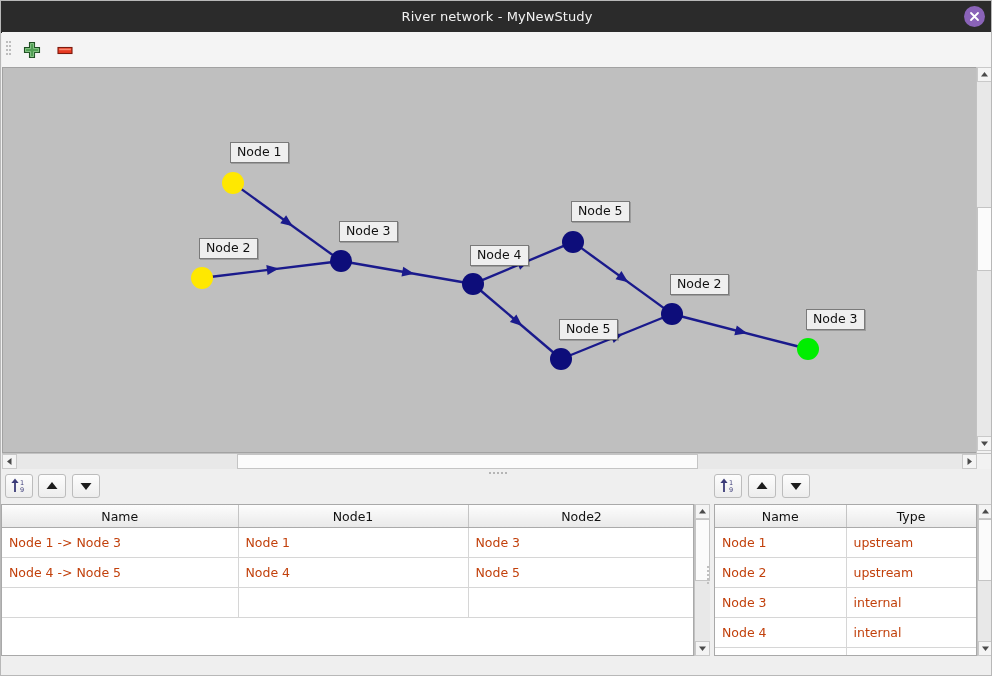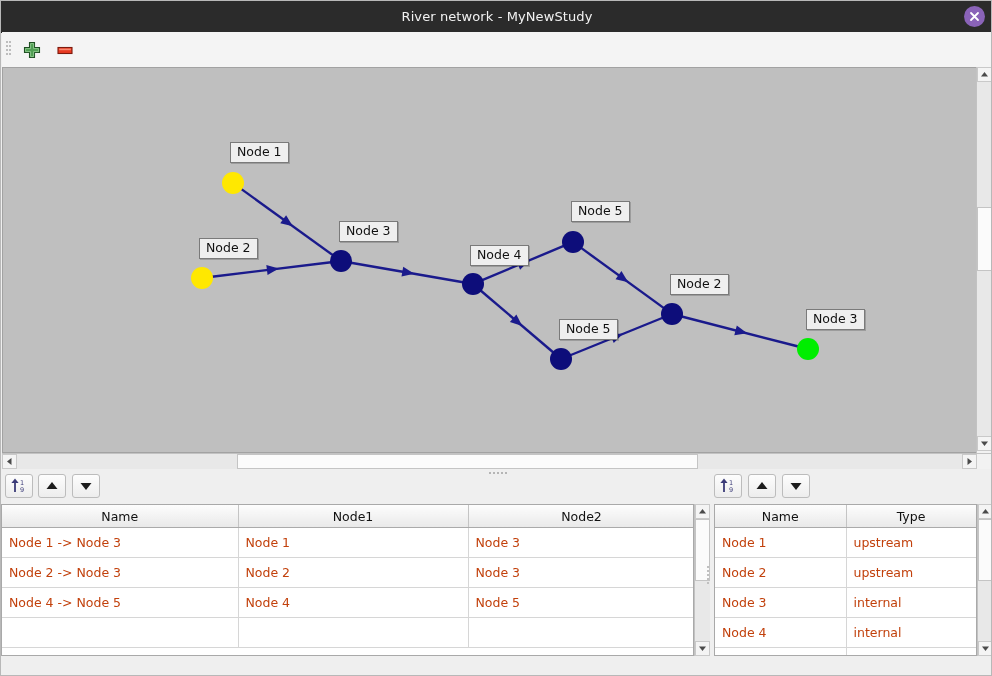--- a/index.html
+++ b/index.html
@@ -407,25 +407,20 @@
             <th>Node2</th>
           </tr>
         </thead>
       <tbody id="reaches-body">
           <tr>
             <td>Node 1 -&gt; Node 3</td>
             <td>Node 1</td>
             <td>Node 3</td>
           </tr>
           <tr>
-            <td>Node 2 -&gt; Node 3</td>
-            <td>Node 2</td>
-            <td>Node 3</td>
-          </tr>
-          <tr>
             <td>Node 4 -&gt; Node 5</td>
             <td>Node 4</td>
             <td>Node 5</td>
           </tr>
           <tr>
             <td>&nbsp;</td>
             <td>&nbsp;</td>
             <td>&nbsp;</td>
           </tr>
         </tbody>

